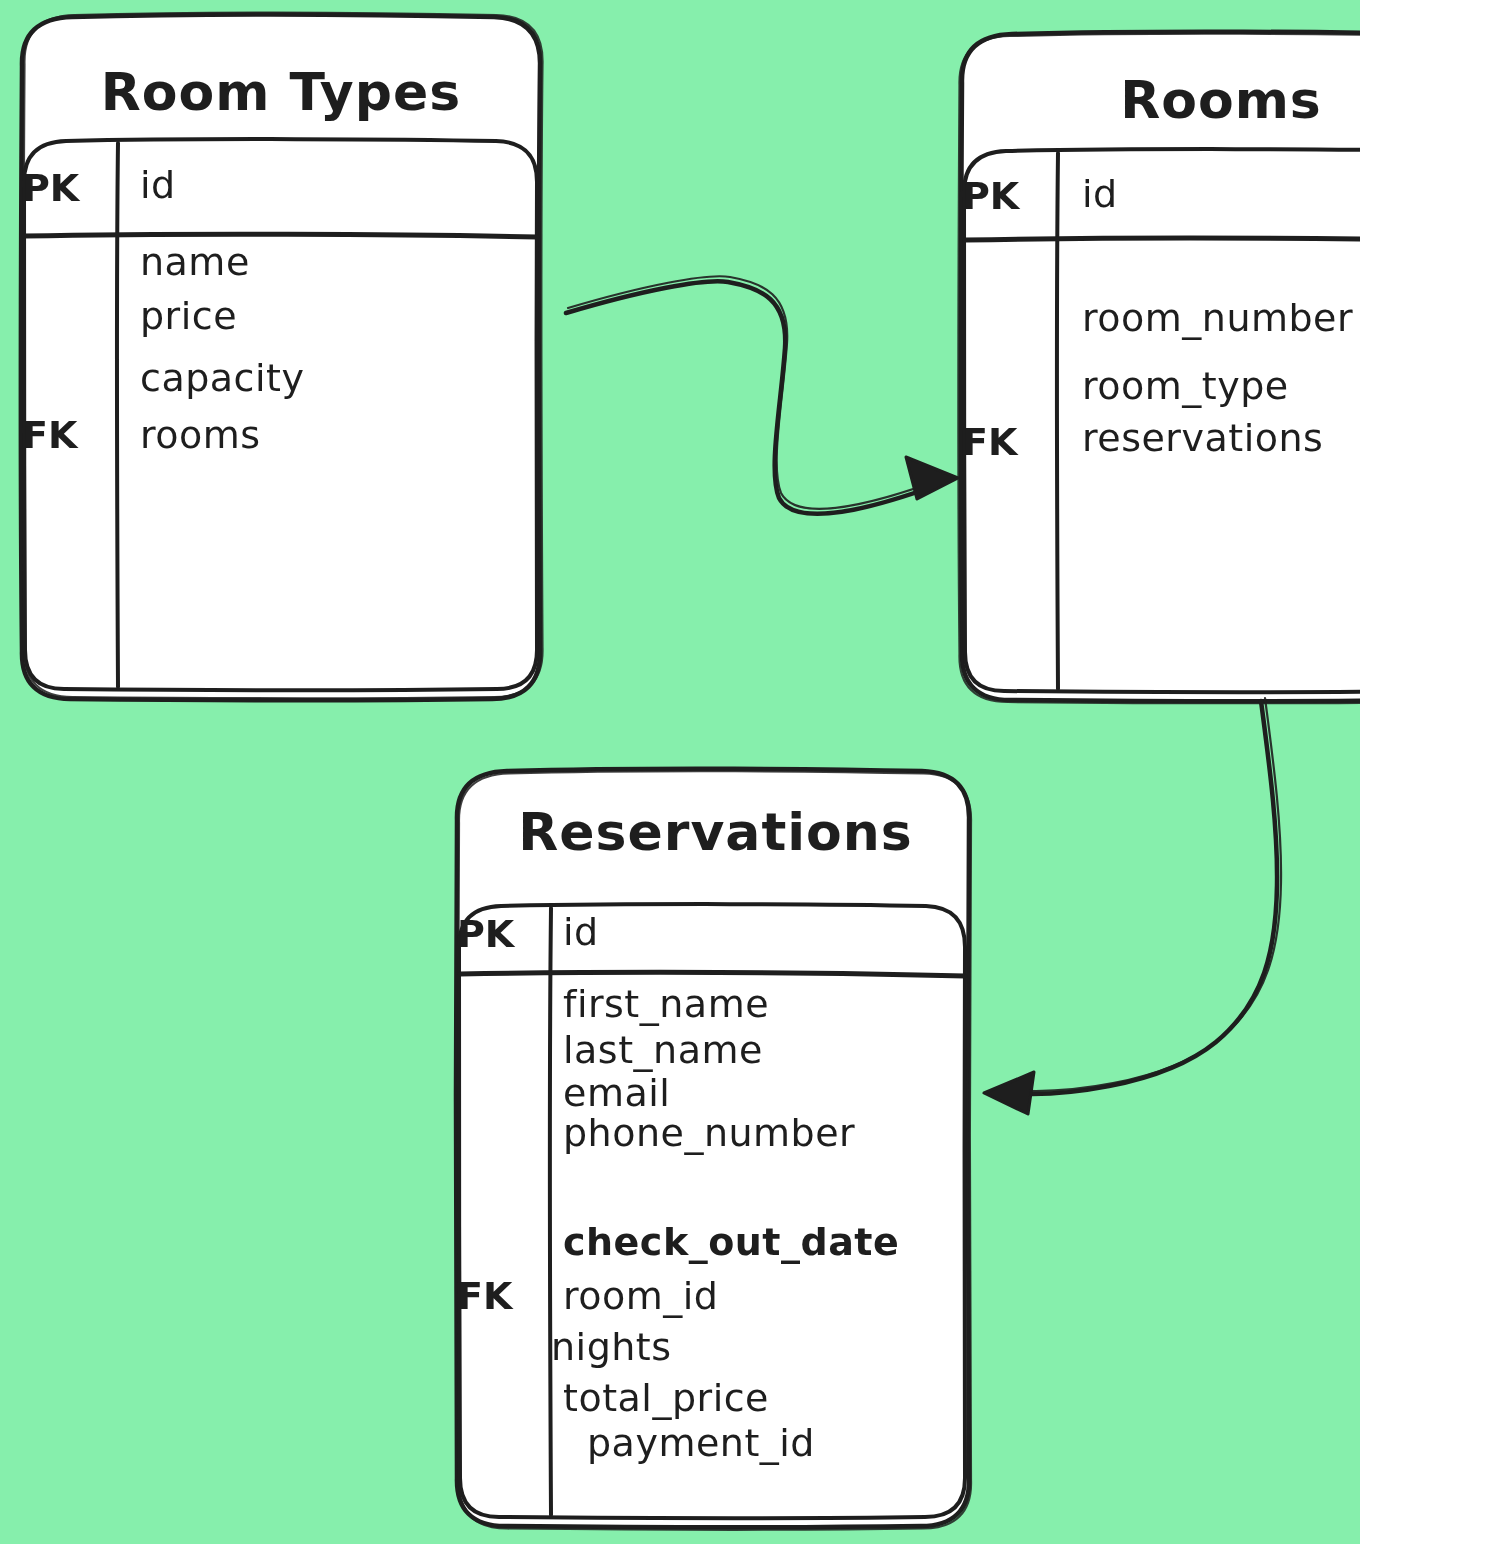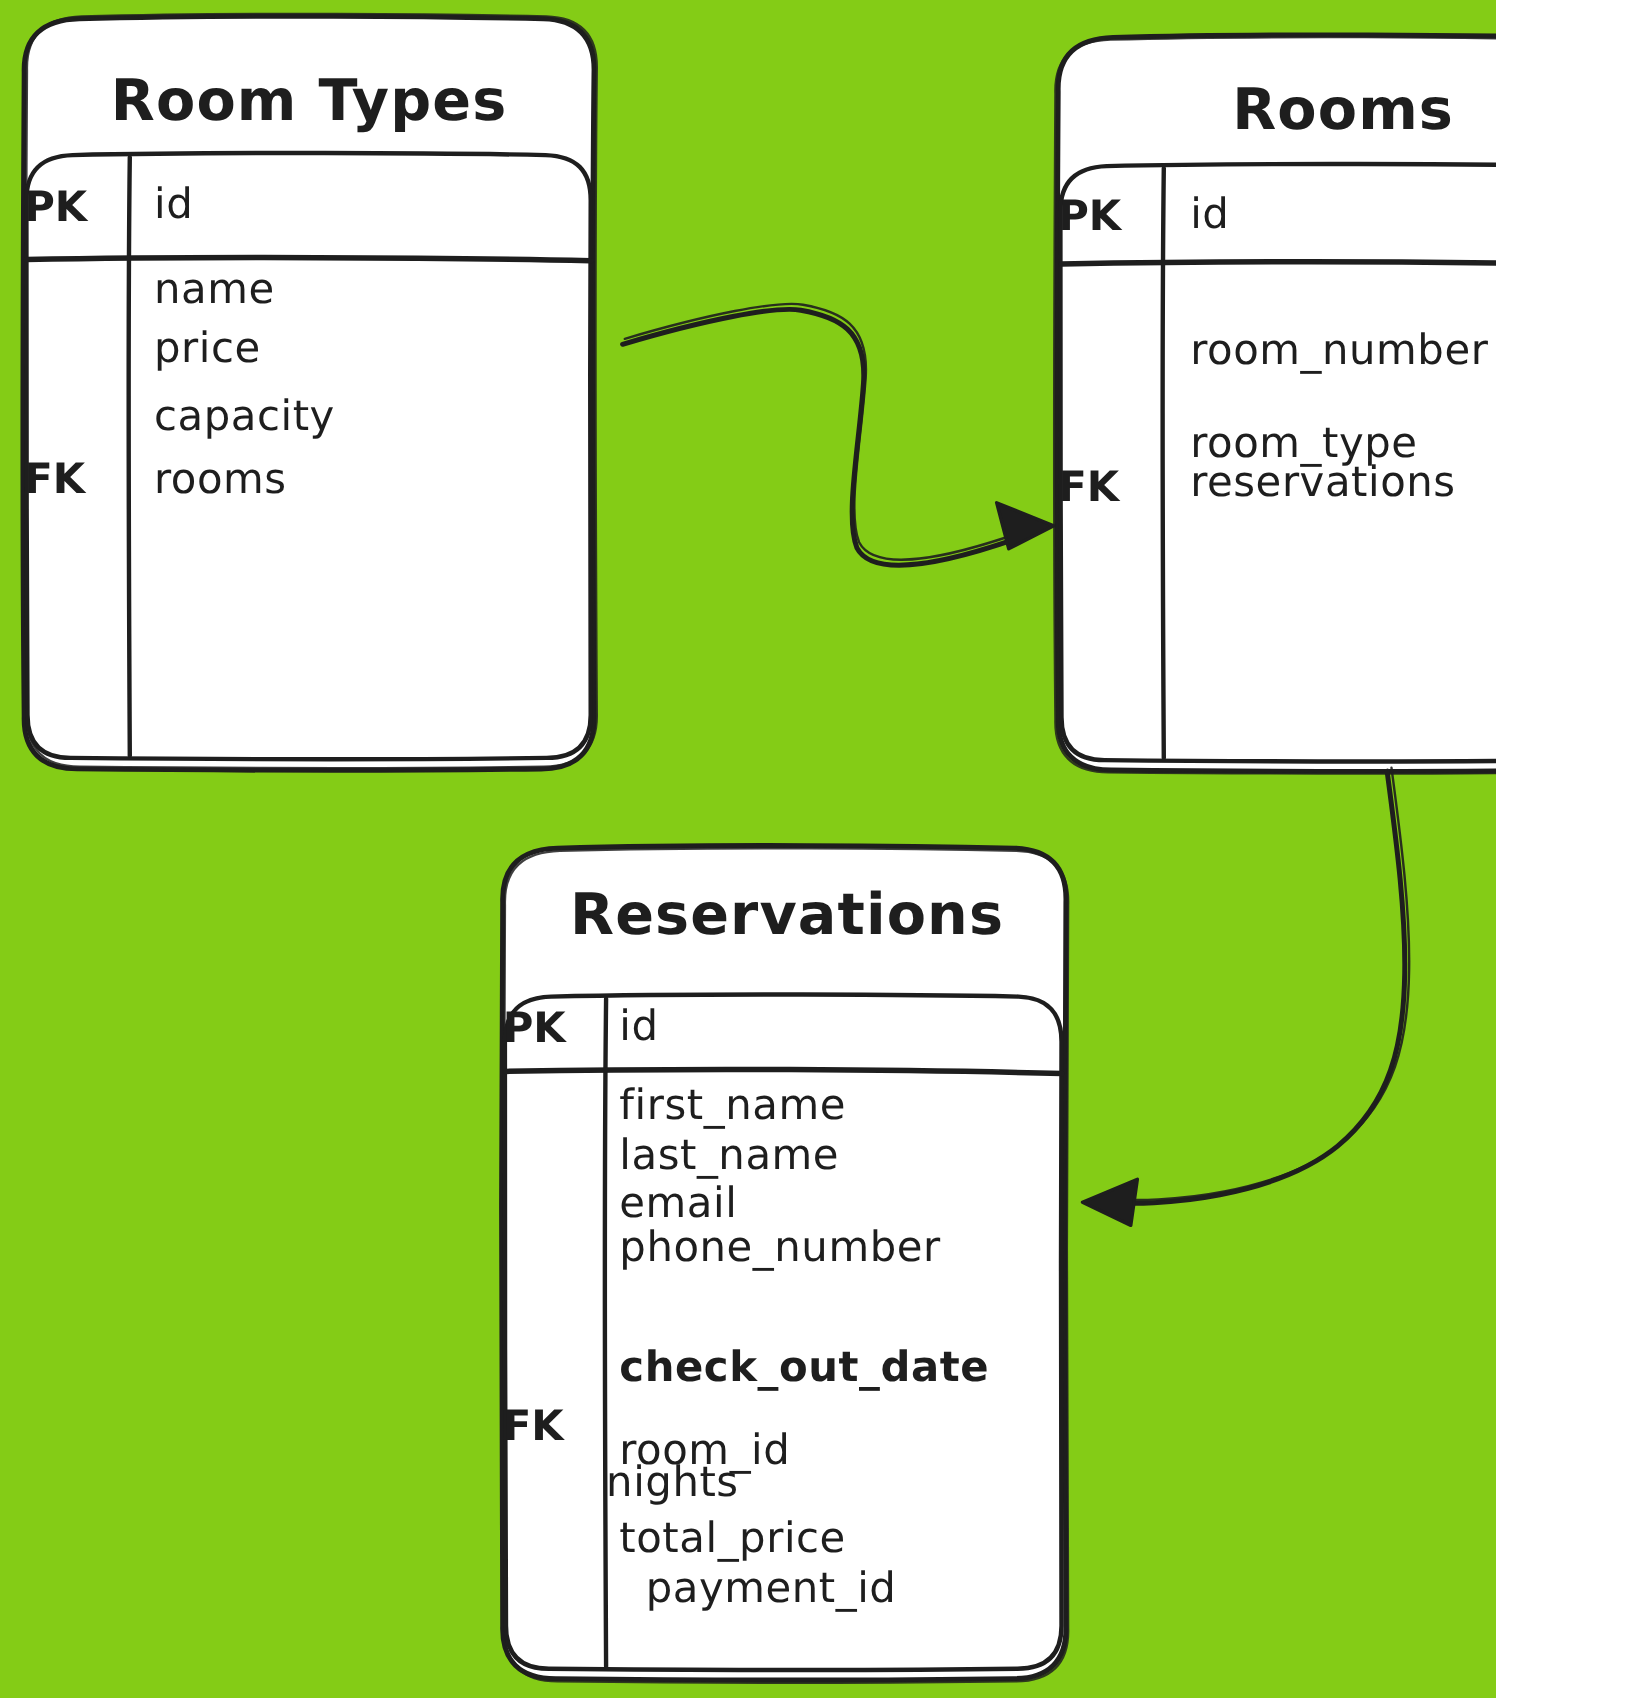--- a/index.html
+++ b/index.html
@@ -1,21 +1,21 @@
 <!DOCTYPE html>
 <html><head>
 <meta charset="utf-8">
 <style>
   html, body { margin: 0; padding: 0; }
   body { background: #ffffff; }
   #canvas {
     position: relative;
     width: 1360px;
     height: 1544px;
-    background: #84cc16;
+    background: #86efac;
     overflow: hidden;
     font-family: "DejaVu Sans", "Liberation Sans", sans-serif;
     color: #1e1e1e;
   }
   #wires {
     position: absolute;
     left: 0; top: 0;
     width: 1501px; height: 1544px;
     z-index: 0;
   }
@@ -99,34 +99,34 @@
     <div class="t-field" style="left:120px; top:342px;">capacity</div>
     <div class="t-field" style="left:120px; top:399px;">rooms</div>
     <div class="t-key" style="left:2px; top:399px; width:96px;">FK</div>
   </div>
 
   <div class="table-box" style="left:960px; top:32px; width:522px; height:670px;">
     <div class="t-title" style="left:0; top:38px; width:522px;">Rooms</div>
     <div class="t-key" style="left:2px; top:142px; width:96px;">PK</div>
     <div class="t-field" style="left:122px; top:140px;">id</div>
     <div class="t-field" style="left:122px; top:264px;">room_number</div>
-    <div class="t-field" style="left:122px; top:332px;margin-top:16px;">room_type</div>
+    <div class="t-field" style="left:122px; top:332px;">room_type</div>
     <div class="t-field" style="left:122px; top:384px;">reservations</div>
     <div class="t-key" style="left:2px; top:388px; width:96px;">FK</div>
   </div>
 
   <div class="table-box" style="left:455px; top:768px; width:521px; height:762px;">
     <div class="t-title" style="left:0; top:34px; width:521px;">Reservations</div>
     <div class="t-key" style="left:2px; top:144px; width:94px;">PK</div>
     <div class="t-field" style="left:108px; top:142px;">id</div>
     <div class="t-field" style="left:108px; top:214px;">first_name</div>
     <div class="t-field" style="left:108px; top:260px;">last_name</div>
     <div class="t-field" style="left:108px; top:303px;text-align:center;">email</div>
     <div class="t-field" style="left:108px; top:343px;">phone_number</div>
     <div class="t-field" style="left:108px; top:452px;font-weight:bold;">check_out_date</div>
-    <div class="t-field" style="left:108px; top:528px;">room_id</div>
+    <div class="t-field" style="left:108px; top:506px;">room_id</div>
     <div class="t-key" style="left:2px; top:506px; width:94px;">FK</div>
     <div class="t-field" style="left:96px; top:557px;">nights</div>
     <div class="t-field" style="left:108px; top:608px;">total_price</div>
     <div class="t-field" style="left:108px; top:653px;margin-left:24px;">payment_id</div>
   </div>
 
 </div>
 
 </body></html>

